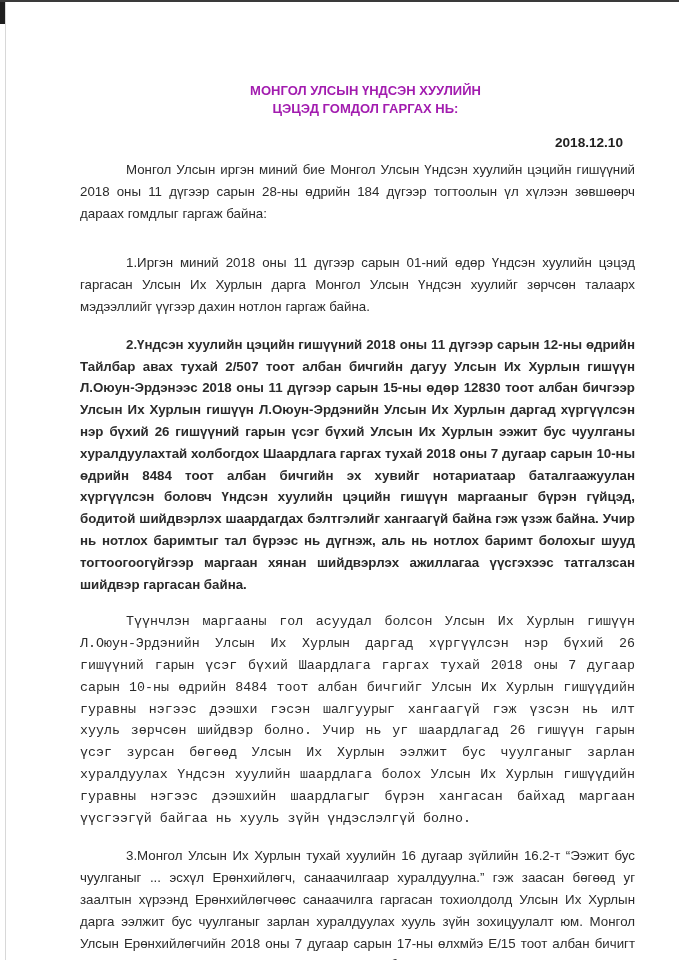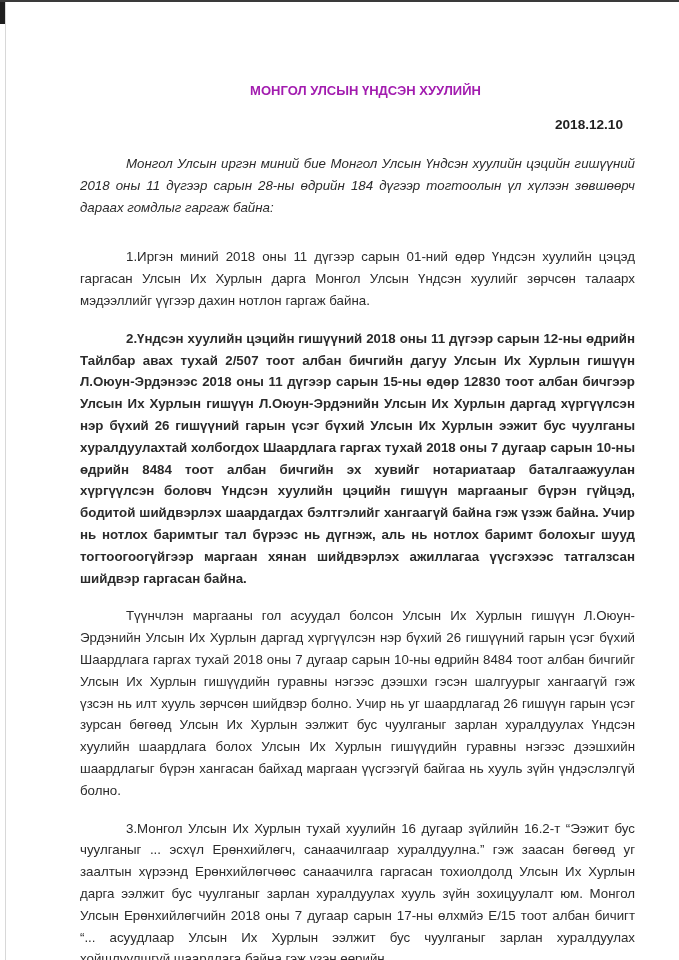--- a/index.html
+++ b/index.html
@@ -58,36 +58,37 @@
       margin-right: 12px;
     }
     .para {
       font-size: 13.3px;
       line-height: 21.8px;
       text-align: justify;
       text-indent: 46px;
       margin: 0;
       color: #2b2b2b;
     }
-    .p-intro { margin-top: 20px; font-style: italic; }
+    .p-intro { margin-top: 8px; }
     .p-1 { margin-top: 28px; }
     .p-2 { margin-top: 16px; font-weight: bold; }
-    .p-3 { margin-top: 16px; }
+    .p-3 { margin-top: 16px; font-family: Liberation Mono, monospace; }
     .p-4 { margin-top: 16px; }
   </style>
 </head>
 <body>
 
 <div class="scan-edge-top"></div>
 <div class="scan-edge-left"></div>
 <div class="scan-edge-left-line"></div>
 
 <div class="page">
   <div class="title">
     <div>МОНГОЛ УЛСЫН ҮНДСЭН ХУУЛИЙН</div>
+    <div>ЦЭЦЭД ГОМДОЛ ГАРГАХ НЬ:</div>
   </div>
 
   <div class="date">2018.12.10</div>
 
   <p class="para p-intro">Монгол Улсын иргэн миний бие Монгол Улсын Үндсэн хуулийн цэцийн гишүүний 2018 оны 11 дүгээр сарын 28-ны өдрийн 184 дүгээр тогтоолын үл хүлээн зөвшөөрч дараах гомдлыг гаргаж байна:</p>
   <p class="para p-1">1.Иргэн миний 2018 оны 11 дүгээр сарын 01-ний өдөр Үндсэн хуулийн цэцэд гаргасан Улсын Их Хурлын дарга Монгол Улсын Үндсэн хуулийг зөрчсөн талаарх мэдээллийг үүгээр дахин нотлон гаргаж байна.</p>
   <p class="para p-2">2.Үндсэн хуулийн цэцийн гишүүний 2018 оны 11 дүгээр сарын 12-ны өдрийн Тайлбар авах тухай 2/507 тоот албан бичгийн дагуу Улсын Их Хурлын гишүүн Л.Оюун-Эрдэнээс 2018 оны 11 дүгээр сарын 15-ны өдөр 12830 тоот албан бичгээр Улсын Их Хурлын гишүүн Л.Оюун-Эрдэнийн Улсын Их Хурлын даргад хүргүүлсэн нэр бүхий 26 гишүүний гарын үсэг бүхий Улсын Их Хурлын ээжит бус чуулганы хуралдуулахтай холбогдох Шаардлага гаргах тухай 2018 оны 7 дугаар сарын 10-ны өдрийн 8484 тоот албан бичгийн эх хувийг нотариатаар баталгаажуулан хүргүүлсэн боловч Үндсэн хуулийн цэцийн гишүүн маргааныг бүрэн гүйцэд, бодитой шийдвэрлэх шаардагдах бэлтгэлийг хангаагүй байна гэж үзэж байна. Учир нь нотлох баримтыг тал бүрээс нь дүгнэж, аль нь нотлох баримт болохыг шууд тогтоогоогүйгээр маргаан хянан шийдвэрлэх ажиллагаа үүсгэхээс татгалзсан шийдвэр гаргасан байна.</p>
   <p class="para p-3">Түүнчлэн маргааны гол асуудал болсон Улсын Их Хурлын гишүүн Л.Оюун-Эрдэнийн Улсын Их Хурлын даргад хүргүүлсэн нэр бүхий 26 гишүүний гарын үсэг бүхий Шаардлага гаргах тухай 2018 оны 7 дугаар сарын 10-ны өдрийн 8484 тоот албан бичгийг Улсын Их Хурлын гишүүдийн гуравны нэгээс дээшхи гэсэн шалгуурыг хангаагүй гэж үзсэн нь илт хууль зөрчсөн шийдвэр болно. Учир нь уг шаардлагад 26 гишүүн гарын үсэг зурсан бөгөөд Улсын Их Хурлын ээлжит бус чуулганыг зарлан хуралдуулах Үндсэн хуулийн шаардлага болох Улсын Их Хурлын гишүүдийн гуравны нэгээс дээшхийн шаардлагыг бүрэн хангасан байхад маргаан үүсгээгүй байгаа нь хууль зүйн үндэслэлгүй болно.</p>
   <p class="para p-4">3.Монгол Улсын Их Хурлын тухай хуулийн 16 дугаар зүйлийн 16.2-т “Ээжит бус чуулганыг ... эсхүл Ерөнхийлөгч,  санаачилгаар хуралдуулна.” гэж заасан бөгөөд уг заалтын хүрээнд Ерөнхийлөгчөөс санаачилга гаргасан тохиолдолд Улсын Их Хурлын дарга ээлжит бус чуулганыг зарлан хуралдуулах хууль зүйн зохицуулалт юм. Монгол Улсын Ерөнхийлөгчийн 2018 оны 7 дугаар сарын 17-ны өлхмйэ Е/15 тоот албан бичигт “... асуудлаар Улсын Их Хурлын ээлжит бус чуулганыг зарлан хуралдуулах хойшлуулшгүй шаардлага байна гэж үзэн өөрийн</p>
 </div>

